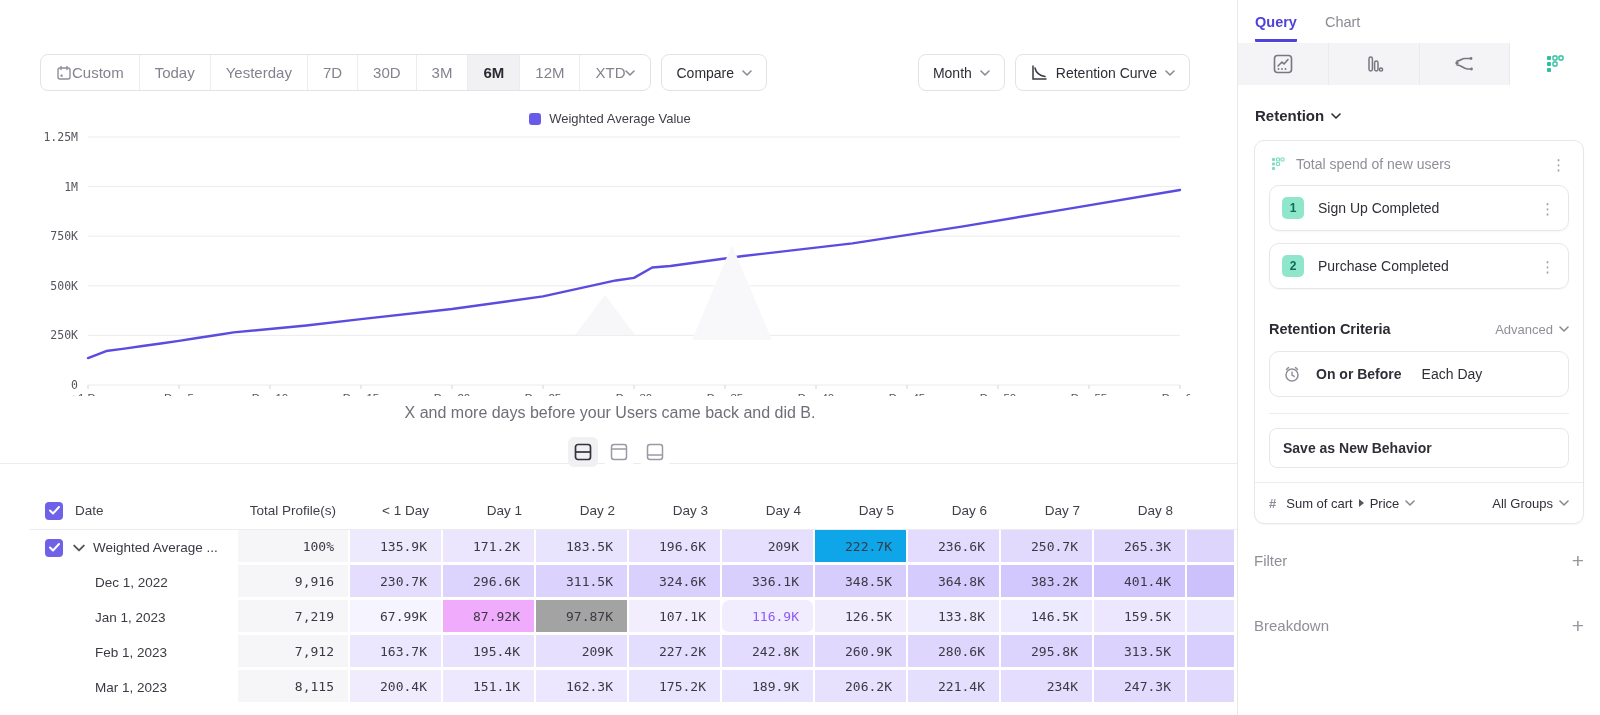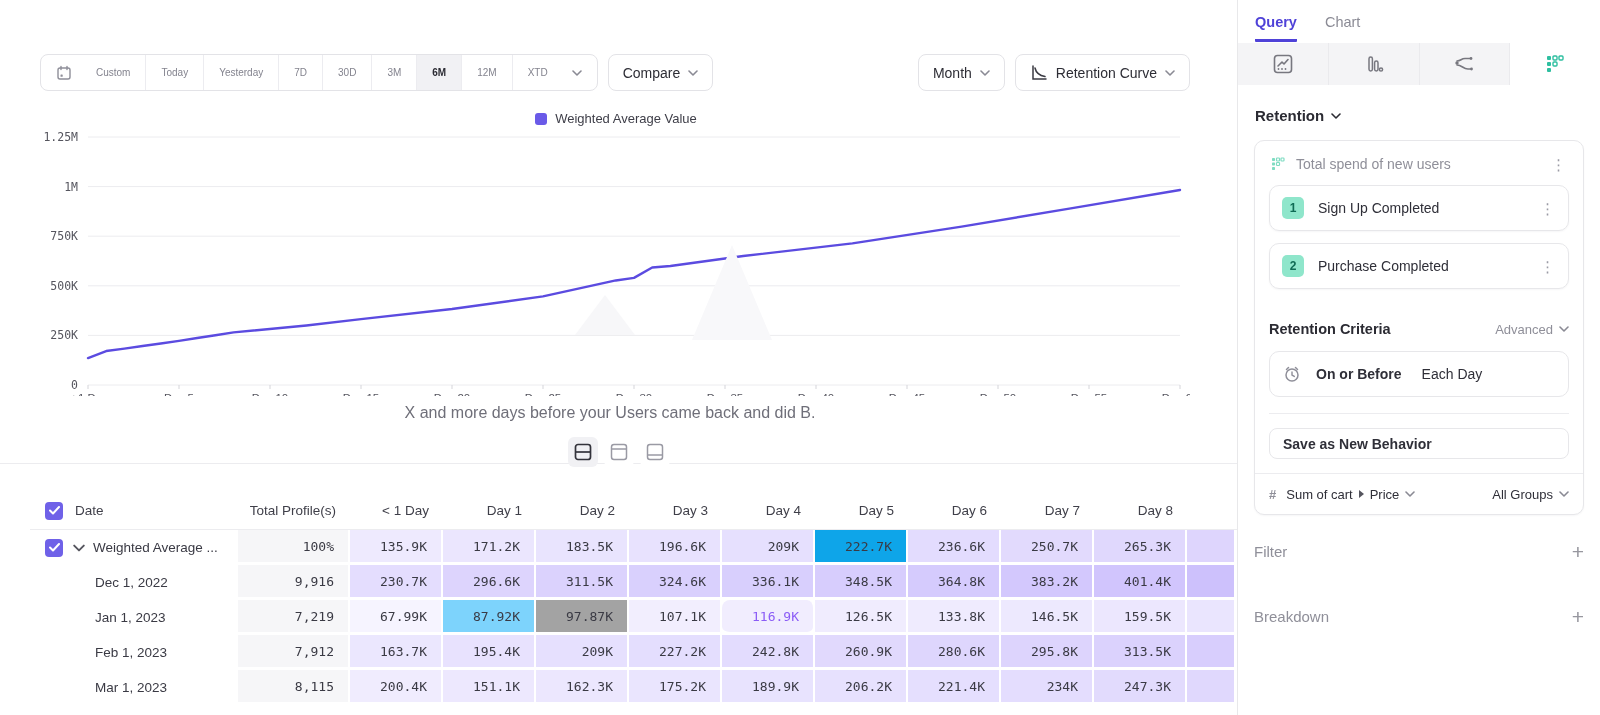--- a/index.html
+++ b/index.html
@@ -8,31 +8,31 @@
   .mono { font-family:"DejaVu Sans Mono", monospace; }
 
   
   .main { position:absolute; left:0; top:0; width:1237px; height:715px; }
 
   
   .toolbar { position:absolute; top:54px; left:40px; width:1150px; height:37px;
              display:flex; justify-content:space-between; align-items:center; }
   .tb-left, .tb-right { display:flex; gap:10px; }
   .segmented { display:flex; border:1px solid #e3e3e7; border-radius:8px; overflow:hidden; background:#fff; }
-  .seg { padding:0 15px; line-height:35px; font-size:10px; color:#83838e; cursor:pointer;
-         border-left:1px solid #ececf0; display:flex; align-items:center; gap:24px; white-space:nowrap; }
+  .seg { padding:0 15px; line-height:35px; font-size:15px; color:#83838e; cursor:pointer;
+         border-left:1px solid #ececf0; display:flex; align-items:center; gap:0; white-space:nowrap; }
   .seg:first-child { border-left:none; }
   .seg.selected { background:#f1f1f4; color:#2b2b33; font-weight:700; }
   .btn { height:37px; border:1px solid #e3e3e7; border-radius:8px; background:#fff;
          display:flex; align-items:center; gap:8px; padding:0 14px; font-size:14px; color:#2d2d35; cursor:pointer; }
   .chev { width:10px; height:6px; }
   .chev polyline { fill:none; stroke:#8a8a94; stroke-width:1.6; stroke-linecap:round; stroke-linejoin:round; }
 
   
-  .legend { position:absolute; top:111px; left:36px; width:1160px; display:flex;
+  .legend { position:absolute; top:111px; left:30px; width:1160px; display:flex;
             justify-content:center; align-items:center; gap:8px; }
   .legend-swatch { width:12px; height:12px; border-radius:3px; }
   .legend-label { font-size:13px; color:#3e3e48; }
 
   
   #chart-wrap { position:absolute; top:124px; left:30px; width:1160px; height:272px; }
   .watermark-tri { position:absolute; width:0; height:0; border-style:solid; border-color:transparent; }
   .caption { position:absolute; top:404px; left:30px; width:1160px; text-align:center;
              font-size:16px; color:#6f6f79; }
 
@@ -90,21 +90,21 @@
               justify-content:center; font-size:12px; font-weight:700; flex:none; }
   .step-label { flex:1; font-size:14px; color:#2f2f38; }
   .criteria-head { display:flex; align-items:center; justify-content:space-between; margin-top:32px; }
   .criteria-title { font-size:14.5px; font-weight:700; color:#2b2b33; }
   .advanced { display:flex; align-items:center; gap:6px; font-size:13px; color:#8f8f99; cursor:pointer; }
   .criteria-card { margin-top:14px; border:1px solid #e7e7ea; border-radius:10px; height:46px;
                    display:flex; align-items:center; gap:14px; padding:0 12px; cursor:pointer; }
   .crit-op { font-size:14px; font-weight:600; color:#2f2f38; }
   .crit-int { font-size:14px; color:#2f2f38; margin-left:6px; }
   .inner-divider { border-top:1px solid #ececef; margin:16px 0 14px; }
-  .save-btn { width:100%; border:1px solid #e7e7ea; border-radius:8px; height:31px; background:#fff;
+  .save-btn { width:100%; border:1px solid #e7e7ea; border-radius:8px; height:40px; background:#fff;
               display:flex; align-items:center; padding:0 13px; font-size:14px; color:#2f2f38;
               font-weight:600; cursor:pointer; }
   .prop-row { border-top:1px solid #ececef; height:41px; display:flex; align-items:center;
               padding:0 14px; gap:10px; font-size:13px; }
   .prop-hash { color:#8f8f99; font-weight:700; }
   .prop-label { color:#2f2f38; display:flex; align-items:center; gap:6px; cursor:pointer; }
   .tri-right { width:0; height:0; border-top:4px solid transparent; border-bottom:4px solid transparent;
                border-left:5px solid #55555e; display:inline-block; }
   .prop-groups { margin-left:auto; display:flex; align-items:center; gap:6px; color:#2f2f38; cursor:pointer; }
   .add-row { display:flex; align-items:center; justify-content:space-between; margin-top:26px; }
@@ -317,21 +317,21 @@
         <div class="cell mono c-day" style="background: rgb(211, 200, 253); color: rgb(58, 58, 68);">383.2K</div>
         <div class="cell mono c-day" style="background: rgb(209, 197, 253); color: rgb(58, 58, 68);">401.4K</div>
         <div class="cell c-sliver" style="background: rgb(205, 193, 252);"></div>
       </div>
       <div class="trow">
         <div class="c-date">
           <span class="row-label sub-indent">Jan 1, 2023</span>
         </div>
         <div class="cell mono c-total total-cell">7,219</div>
         <div class="cell mono c-day" style="background: rgb(246, 244, 255); color: rgb(58, 58, 68);">67.99K</div>
-        <div class="cell mono c-day" style="background: #7dd3fc; color: rgb(58, 58, 68); padding-left: 12px;">87.92K</div>
+        <div class="cell mono c-day" style="background: #f0abfc; color: rgb(58, 58, 68); padding-left: 12px;">87.92K</div>
         <div class="cell mono c-day" style="background: #a3a3a3; color: rgb(58, 58, 68);">97.87K</div>
         <div class="cell mono c-day" style="background: rgb(242, 238, 254); color: rgb(58, 58, 68);">107.1K</div>
         <div class="cell mono c-day" style="background: rgb(241, 237, 254); color: #8b5cf6; border-radius: 8px;">116.9K</div>
         <div class="cell mono c-day" style="background: rgb(240, 236, 254); color: rgb(58, 58, 68);">126.5K</div>
         <div class="cell mono c-day" style="background: rgb(239, 235, 254); color: rgb(58, 58, 68);">133.8K</div>
         <div class="cell mono c-day" style="background: rgb(237, 233, 254); color: rgb(58, 58, 68);">146.5K</div>
         <div class="cell mono c-day" style="background: rgb(236, 231, 254); color: rgb(58, 58, 68);">159.5K</div>
         <div class="cell c-sliver" style="background: rgb(234, 229, 254);"></div>
       </div>
       <div class="trow">

